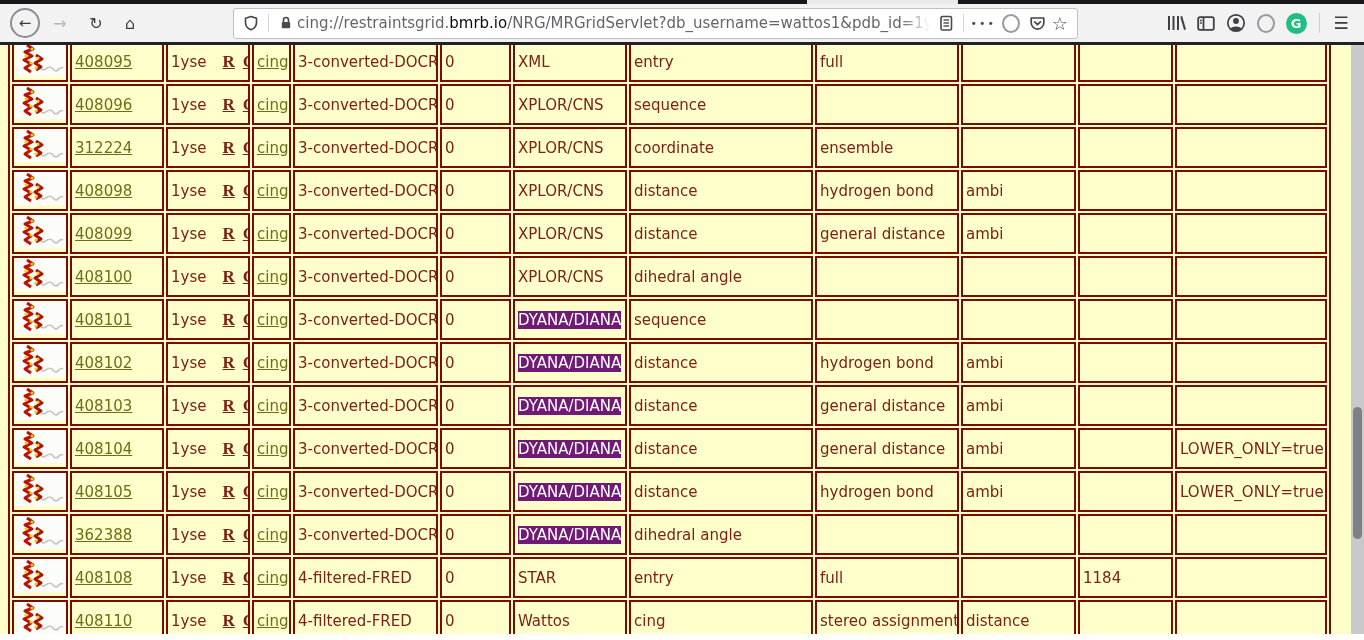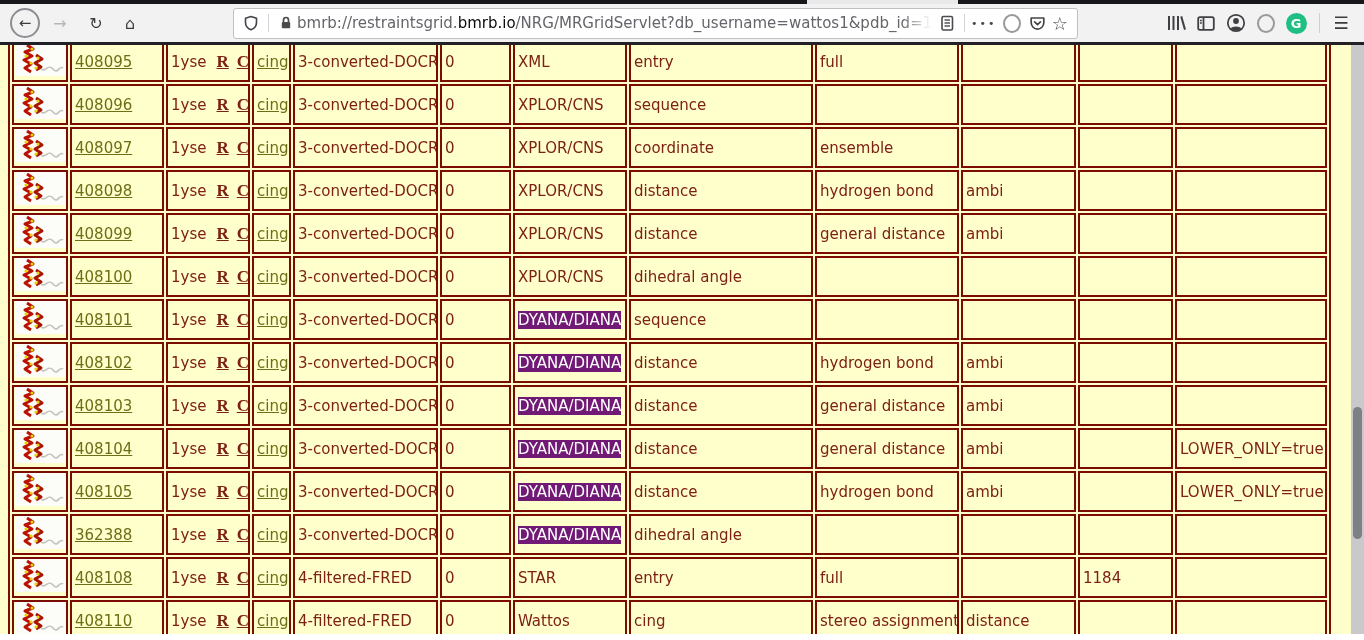--- a/index.html
+++ b/index.html
@@ -37,21 +37,21 @@
 
   
   .viewport{height:589px;display:flex;background:#ffffcc;}
   .page{position:relative;flex:1 1 auto;overflow:hidden;background:#ffffcc;}
   table.grid{position:absolute;top:-8px;left:8px;width:1323px;table-layout:fixed;
              border-collapse:separate;border-spacing:2px;border:2px solid #7b0c04;}
   td{border:2px solid #7b0c04;height:41px;box-sizing:border-box;padding:0 3px;overflow:hidden;
      white-space:nowrap;vertical-align:middle;color:#7d2016;font-size:15px;}
   .c0{text-align:center;padding:0;}
   a.olive-link{color:#6e6e17;text-decoration:underline;cursor:pointer;}
-  .entry-code{margin-right:2px;}
+  .entry-code{margin-right:8px;}
   a.rc-link{color:#7d2016;font-family:"Liberation Serif",serif;font-weight:bold;font-size:17px;
             text-decoration:underline;margin-left:8px;cursor:pointer;}
   .hl{background:#701a75;color:#ffffff;}
   .mol-wrap{display:inline-block;line-height:0;cursor:pointer;}
 
   
   .scrollbar{flex:0 0 13px;background:#c9c9cb;position:relative;}
   .scroll-thumb{position:absolute;left:2px;right:2px;top:362px;height:132px;background:#7d8084;border-radius:6px;}
 </style>
 </head>
@@ -83,21 +83,21 @@
           </svg>
       </span>
       <span class="vsep"></span>
       <span class="icon16">
         <svg width="14" height="16" viewBox="0 0 14 16">
             <path d="M4.5 7 V5 a2.5 2.5 0 0 1 5 0 V7" fill="none" stroke="#4a4a4f" stroke-width="1.7"></path>
             <rect x="2.8" y="7" width="8.4" height="6.2" rx="1" fill="#4a4a4f"></rect>
           </svg>
       </span>
       <span class="urltext">
-        <span>bmrb://restraintsgrid.</span><span class="domain">bmrb.io</span><span>/NRG/MRGridServlet?db_username=wattos1&amp;pdb_id=1yse&amp;re</span>
+        <span>cing://restraintsgrid.</span><span class="domain">bmrb.io</span><span>/NRG/MRGridServlet?db_username=wattos1&amp;pdb_id=1yse&amp;re</span>
         <span class="fade"></span>
       </span>
       <span class="icon16">
         <svg width="14" height="17" viewBox="0 0 14 17">
             <rect x="2" y="1.5" width="10.5" height="13.5" rx="1.5" fill="none" stroke="#4a4a4f" stroke-width="1.6"></rect>
             <line x1="4.5" y1="5" x2="10" y2="5" stroke="#4a4a4f" stroke-width="1.4"></line>
             <line x1="4.5" y1="8" x2="10" y2="8" stroke="#4a4a4f" stroke-width="1.4"></line>
             <line x1="4.5" y1="11" x2="10" y2="11" stroke="#4a4a4f" stroke-width="1.4"></line>
           </svg>
       </span>
@@ -221,21 +221,21 @@
     <rect x="0" y="0" width="50" height="33" fill="#fcfcf8"></rect>
     <path d="M12 2 L18 6 L10 9 L17 13 L9 17 L16 21 L10 25 L16 29" fill="none" stroke="#bb1100" stroke-width="3" stroke-linejoin="round"></path>
     <path d="M21 12 L27 16 L20 20 L26 24 L21 27" fill="none" stroke="#a81400" stroke-width="3" stroke-linejoin="round"></path>
     <circle cx="17" cy="6" r="1.6" fill="#e8d400"></circle>
     <circle cx="11" cy="13" r="1.6" fill="#e8d400"></circle>
     <circle cx="16" cy="20" r="1.6" fill="#e8d400"></circle>
     <circle cx="23" cy="15" r="1.6" fill="#e8d400"></circle>
     <circle cx="21" cy="25" r="1.6" fill="#e8d400"></circle>
     <path d="M26 26 C31 30 33 20 38 26 S 44 22 48 25" fill="none" stroke="#c3c3bd" stroke-width="1.6"></path>
   </svg></span></td>
-            <td class="c1"><a class="olive-link">408097</a></td>
+            <td class="c1"><a class="olive-link">312224</a></td>
             <td class="c2"><span class="entry-code">1yse</span><a class="rc-link">R</a><a class="rc-link">C</a></td>
             <td class="c3"><a class="olive-link">cing</a></td>
             <td class="c4">3-converted-DOCR</td>
             <td class="c5">0</td>
             <td class="c6"><span>XPLOR/CNS</span></td>
             <td class="c7">coordinate</td>
             <td class="c8">ensemble</td>
             <td class="c9"></td>
             <td class="c10"></td>
             <td class="c11"></td>

